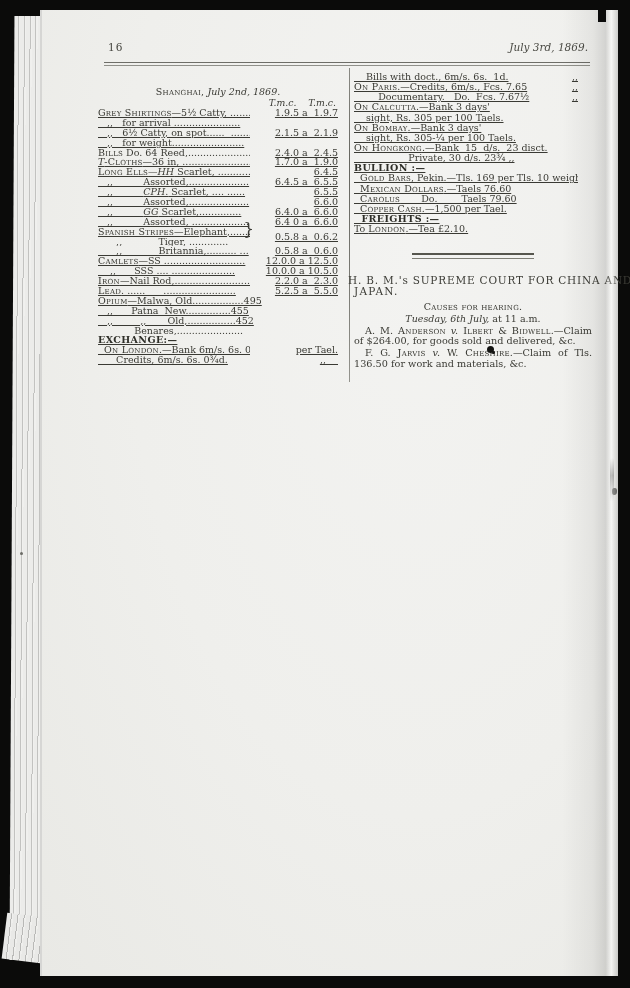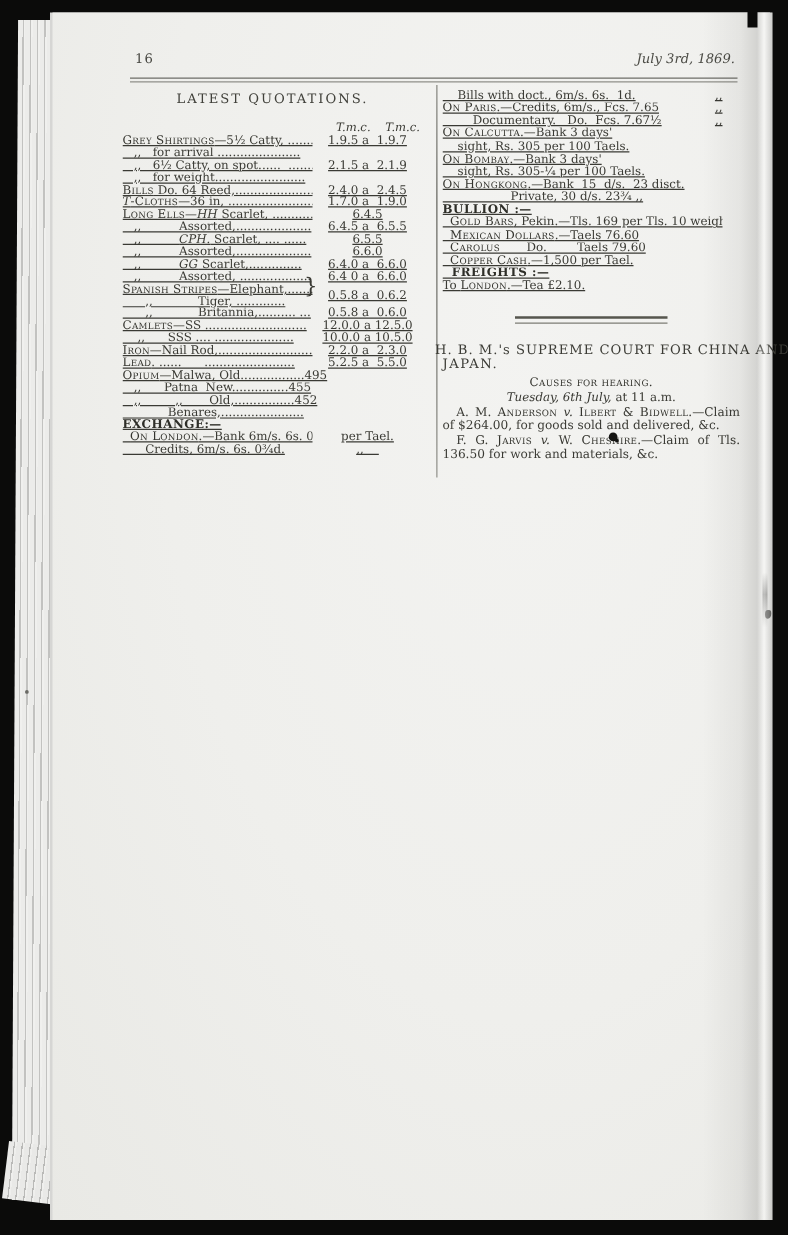--- a/index.html
+++ b/index.html
@@ -44,21 +44,21 @@
   .hrule{position:absolute;left:62px;top:52px;width:486px;height:2px;border-top:1px solid #6e6e68;border-bottom:1px solid #90908a;}
   .colrule{position:absolute;left:307px;top:58px;width:1px;height:314px;background:linear-gradient(#8a8a84,#65655f 30%,#7b7b75 70%,#94948e);}
   
   .leftcol{position:absolute;left:56px;top:60px;width:240px;height:306px;font-size:9.5px;}
   .q-title{position:absolute;left:0;right:0;top:3px;text-align:center;font-size:10.5px;letter-spacing:1.6px;color:#41413b;}
   .q-place{position:absolute;left:0;right:0;top:16px;text-align:center;font-size:9.5px;}
   .q-units{position:absolute;right:2px;top:27px;font-style:italic;white-space:pre;font-size:9.3px;}
   .rows{position:absolute;left:0;top:38px;width:240px;}
   .trow{display:flex;position:relative;line-height:9.9px;height:9.9px;overflow:visible;text-decoration:underline;}
   .lbl{flex:1 1 auto;white-space:pre;overflow:hidden;}
-  .val{flex:0 0 88px;text-align:center;white-space:pre;}
+  .val{flex:0 0 88px;text-align:right;white-space:pre;}
   .sc{font-variant:small-caps;letter-spacing:.25px;color:#34342e;}
   .it{font-style:italic;}
   .b{font-weight:bold;letter-spacing:.4px;color:#2e2e28;}
   .brace{position:absolute;right:84px;top:-2px;font-size:17px;font-weight:200;color:#3a3a34;}
   .bval{transform:translateY(5px);}
   
   .rightcol{position:absolute;left:312px;top:60px;width:238px;font-size:9.5px;}
   .qrows{position:absolute;left:0;top:2px;width:224px;}
   .rightcol .trow{line-height:10.15px;height:10.15px;}
   .tail{margin-left:auto;white-space:pre;}
@@ -80,21 +80,21 @@
   <div class="top-nub"></div>
 
   <div class="hdr">
     <span class="pageno">16</span>
     <span class="hdate">July 3rd, 1869.</span>
   </div>
   <div class="hrule"></div>
   <div class="colrule"></div>
 
   <div class="leftcol">
-    <div class="q-title">LATEST QUOTATIONS.</div>
+    <div class="q-place"><span class="sc">Shanghai,</span><span class="it"> July 2nd, 1869.</span></div>
     <div class="q-units">T.m.c.    T.m.c.</div>
     <div class="rows">
         <div class="trow">
           <span class="lbl"><span class="sc">Grey Shirtings</span><span>—5½ Catty, .............</span></span>
           <span class="val">1.9.5 a  1.9.7</span>
         </div>
         <div class="trow">
           <span class="lbl"><span>   ,,   for arrival ......................</span></span>
         </div>
         <div class="trow">

